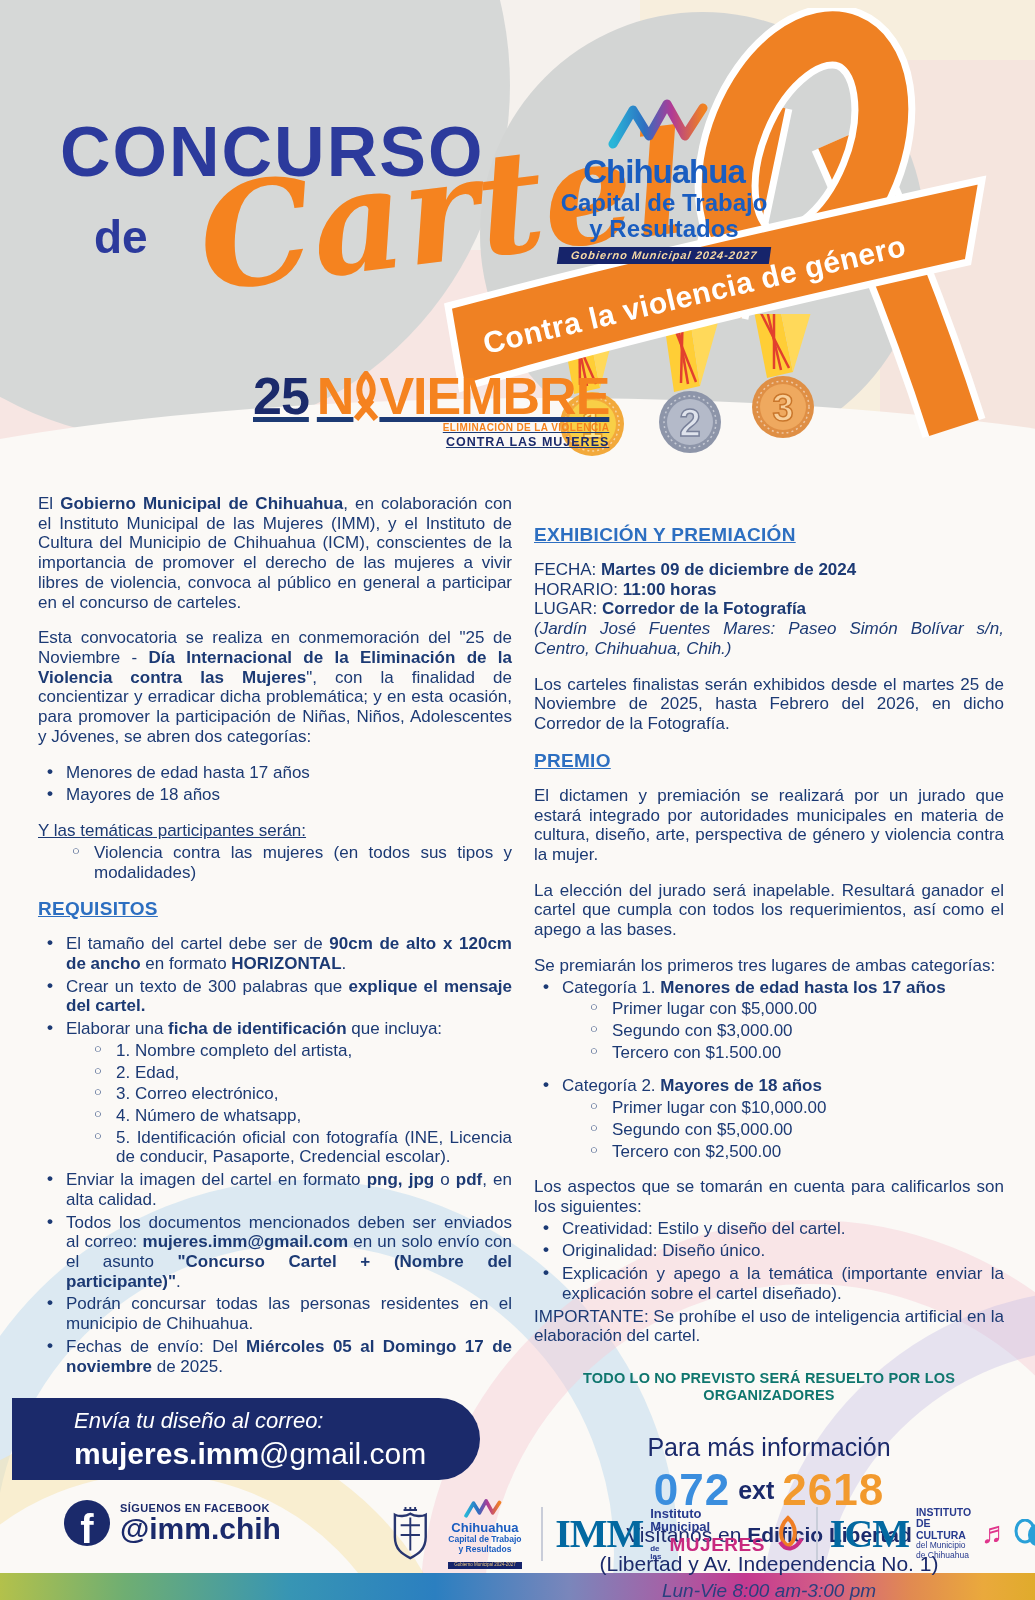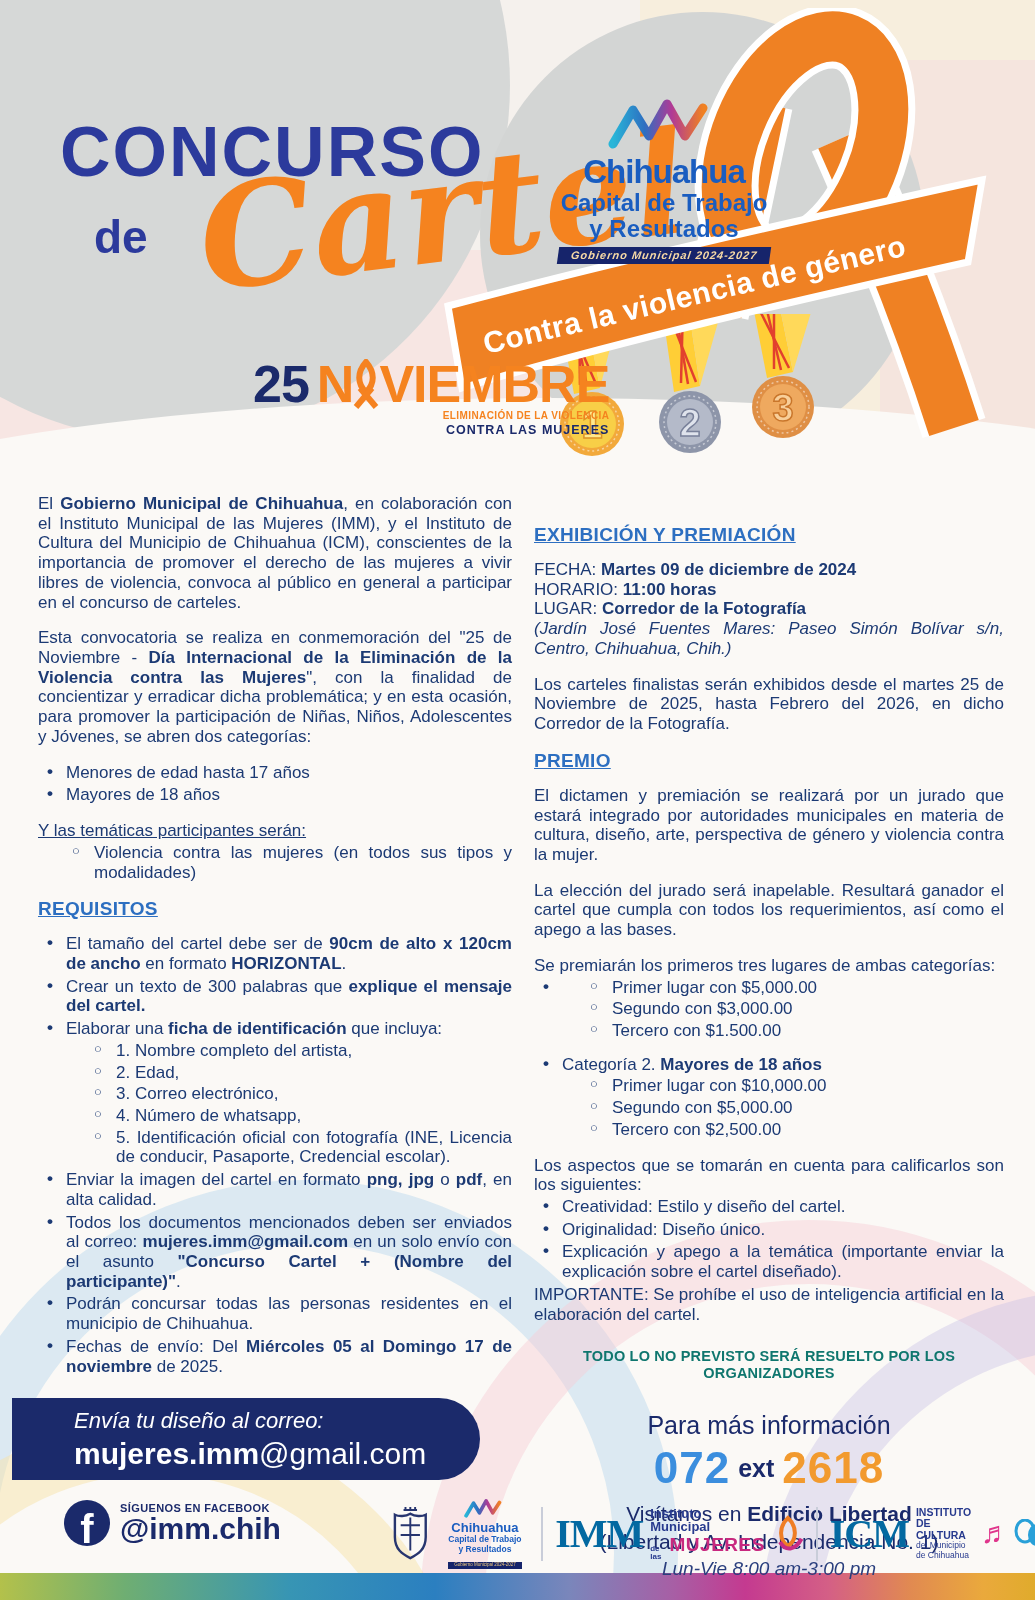--- a/index.html
+++ b/index.html
@@ -27,21 +27,21 @@
   .title-script{left:198px;top:140px;font-family:"DejaVu Serif",serif;font-style:italic;font-weight:700;
     font-size:142px;color:#f5831f;transform:rotate(-7deg);z-index:7;line-height:1;}
   .logo{left:548px;top:96px;width:232px;text-align:center;z-index:8;line-height:1;}
   .logo-city{font-size:33px;font-weight:700;color:#1a5dc0;letter-spacing:-1px;margin-top:2px;}
   .logo-tag1{font-size:24px;font-weight:700;color:#1a5dc0;margin-top:3px;}
   .logo-tag2{font-size:24px;font-weight:700;color:#1a5dc0;margin-top:2px;}
   .logo-pill{display:inline-block;margin-top:6px;background:#16246b;color:#f6d9a6;font-size:11px;
     font-weight:700;font-style:italic;padding:3px 13px;letter-spacing:1px;transform:skewX(-8deg);}
   .ribbon-svg{left:430px;top:8px;z-index:6;}
   .medals-svg{left:540px;top:314px;z-index:5;}
-  .datemark{left:253px;top:354px;z-index:7;}
+  .datemark{left:253px;top:366px;z-index:7;text-decoration:underline;}
   .datemark-row{display:flex;align-items:center;}
   .dm-25{font-size:52px;font-weight:700;color:#1b2a6b;letter-spacing:-1px;}
   .dm-n,.dm-rest{font-size:52px;font-weight:700;color:#f5831f;letter-spacing:-1px;}
   .dm-n{margin-left:8px;}
   .dm-sub{text-align:right;margin-top:-4px;line-height:1.25;}
   .dm-l1{font-size:10px;font-weight:700;color:#f5831f;letter-spacing:.4px;}
   .dm-l2{font-size:12.5px;font-weight:700;color:#1b2a6b;letter-spacing:1px;}
   
   .col{z-index:7;font-size:17px;line-height:1.16;text-align:justify;}
   .col-left{left:38px;top:494px;width:474px;}
@@ -243,20 +243,21 @@
     <div><span>HORARIO: </span><span class="rb">11:00 horas</span></div>
     <div><span>LUGAR: </span><span class="rb">Corredor de la Fotografía</span></div>
     <p class="para italic-line">(Jardín José Fuentes Mares: Paseo Simón Bolívar s/n, Centro, Chihuahua, Chih.)</p>
     <p class="para">Los carteles finalistas serán exhibidos desde el martes 25 de Noviembre de 2025, hasta Febrero del 2026, en dicho Corredor de la Fotografía.</p>
     <div class="sec-head">PREMIO</div>
     <p class="para">El dictamen y premiación se realizará por un jurado que estará integrado por autoridades municipales en materia de cultura, diseño, arte, perspectiva de género y violencia contra la mujer.</p>
     <p class="para">La elección del jurado será inapelable. Resultará ganador el cartel que cumpla con todos los requerimientos, así como el apego a las bases.</p>
     <p class="para" style="margin-bottom:2px;">Se premiarán los primeros tres lugares de ambas categorías:</p>
     <ul>
       <li class="dot">
+        <span><span>Categoría 1. </span><span class="rb">Menores de edad hasta los 17 años</span></span>
         <ul class="nested">
           <li>Primer lugar con $5,000.00</li>
           <li>Segundo con $3,000.00</li>
           <li>Tercero con $1.500.00</li>
         </ul>
       </li>
       <li class="dot" style="margin-top:14px;">
         <span><span>Categoría 2. </span><span class="rb">Mayores de 18 años</span></span>
         <ul class="nested">
           <li>Primer lugar con $10,000.00</li>

